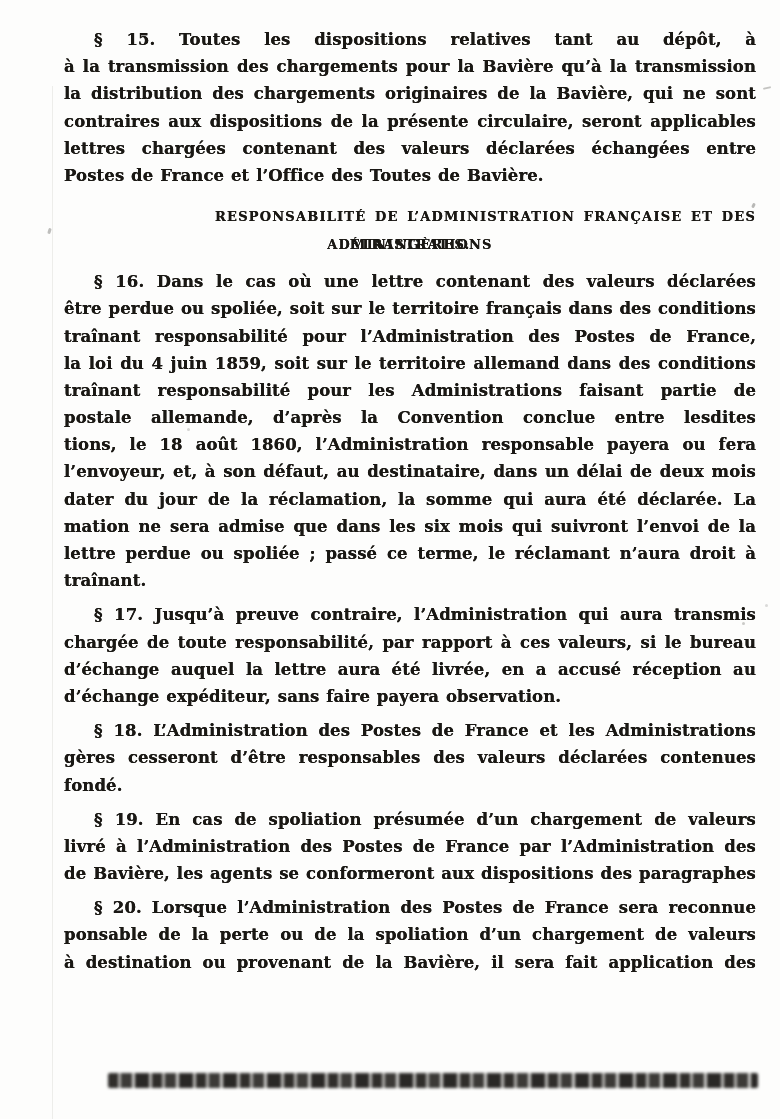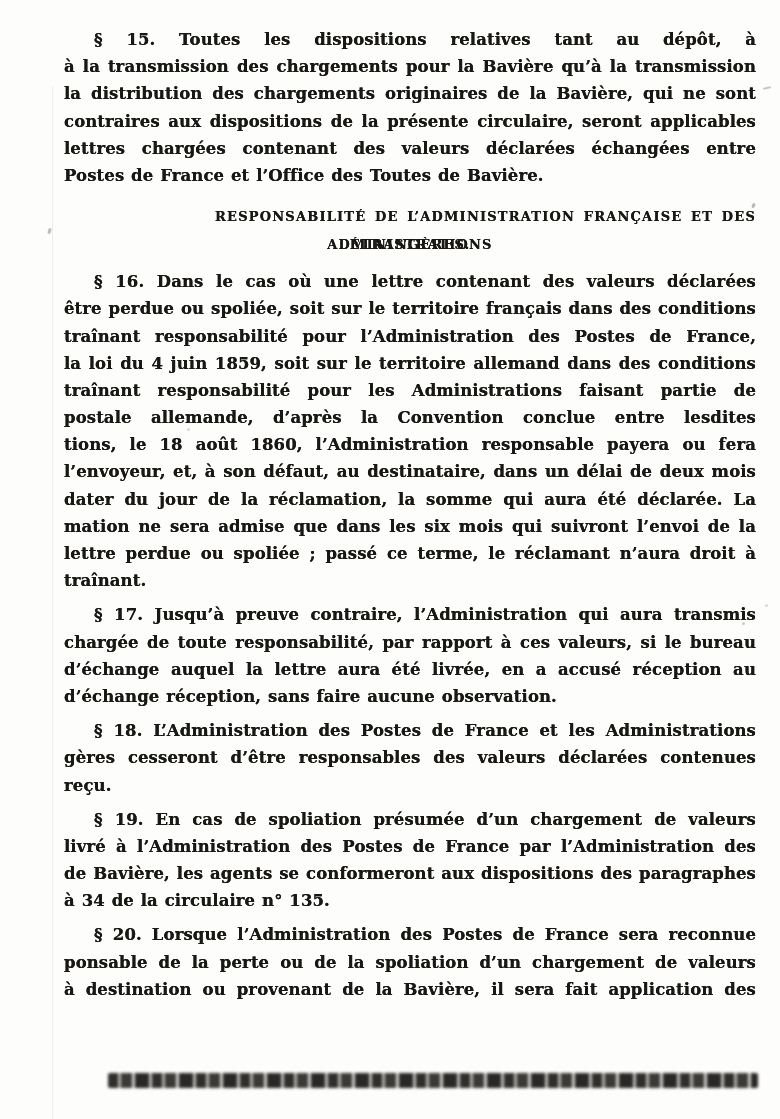--- a/index.html
+++ b/index.html
@@ -103,32 +103,31 @@
         <div class="line">l’envoyeur, et, à son défaut, au destinataire, dans un délai de deux mois à</div>
         <div class="line">dater du jour de la réclamation, la somme qui aura été déclarée. La récla-</div>
         <div class="line">mation ne sera admise que dans les six mois qui suivront l’envoi de la</div>
         <div class="line">lettre perdue ou spoliée ; passé ce terme, le réclamant n’aura droit à aucune</div>
         <div class="line last">traînant.</div>
       </div>
       <div class="paragraph">
         <div class="line first">§ 17. Jusqu’à preuve contraire, l’Administration qui aura transmis une</div>
         <div class="line">chargée de toute responsabilité, par rapport à ces valeurs, si le bureau</div>
         <div class="line">d’échange auquel la lettre aura été livrée, en a accusé réception au bureau</div>
-        <div class="line last">d’échange réception, sans faire aucune observation.</div>
+        <div class="line last">d’échange expéditeur, sans faire payera observation.</div>
       </div>
       <div class="paragraph">
         <div class="line first">§ 18. L’Administration des Postes de France et les Administrations étran-</div>
         <div class="line">gères cesseront d’être responsables des valeurs déclarées contenues dans</div>
-        <div class="line last">reçu.</div>
+        <div class="line last">fondé.</div>
       </div>
       <div class="paragraph">
         <div class="line first">§ 19. En cas de spoliation présumée d’un chargement de valeurs déclarées</div>
         <div class="line">livré à l’Administration des Postes de France par l’Administration des Postes</div>
         <div class="line">de Bavière, les agents se conformeront aux dispositions des paragraphes 30</div>
-        <div class="line last">à 34 de la circulaire n° 135.</div>
       </div>
       <div class="paragraph">
         <div class="line first">§ 20. Lorsque l’Administration des Postes de France sera reconnue res-</div>
         <div class="line">ponsable de la perte ou de la spoliation d’un chargement de valeurs déclarées</div>
         <div class="line">à destination ou provenant de la Bavière, il sera fait application des dispo-</div>
       </div>
     </div>
 
   <div class="cutoff-blur"></div>
 

